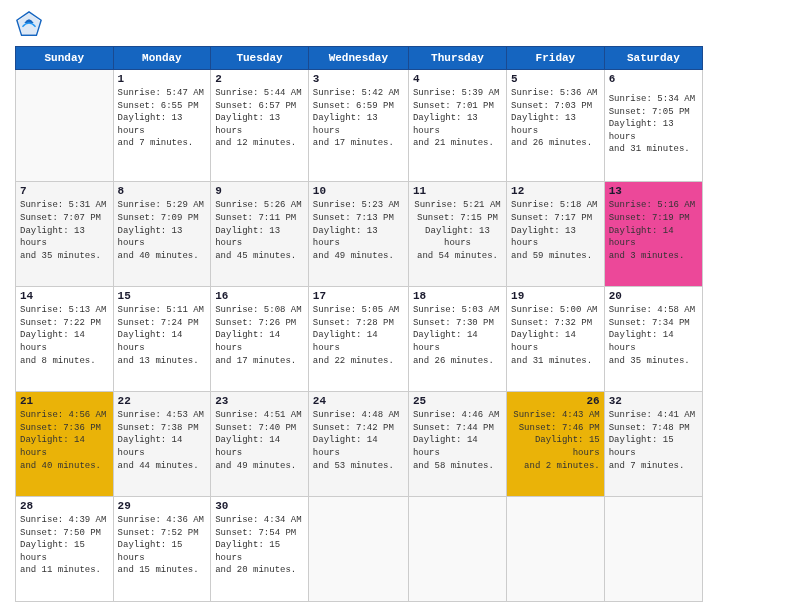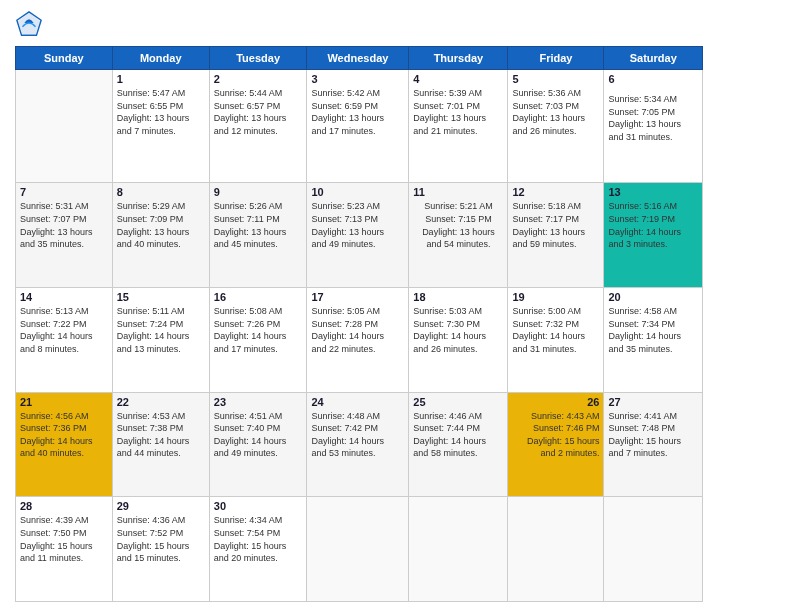--- a/index.html
+++ b/index.html
@@ -9,20 +9,21 @@
       width: 792px;
       height: 612px;
       overflow: hidden;
     }
     .page {
       width: 718px;
       height: 612px;
       padding: 10px 15px;
       display: flex;
       flex-direction: column;
+      font-family: Liberation Mono, monospace;
     }
     .header {
       display: flex;
       justify-content: space-between;
       align-items: flex-start;
       margin-bottom: 8px;
     }
     .logo {
       display: flex;
       align-items: center;
@@ -218,21 +219,21 @@
 Daylight: 13 hours
 and 54 minutes.</div>
           </td>
           <td style="background: rgb(245, 245, 245);">
             <span class="day-num">12</span>
             <div class="day-info" style="white-space: pre-line;">Sunrise: 5:18 AM
 Sunset: 7:17 PM
 Daylight: 13 hours
 and 59 minutes.</div>
           </td>
-          <td style="background: #14b8a6;">
+          <td style="background: #ec4899;">
             <span class="day-num">13</span>
             <div class="day-info" style="white-space: pre-line;">Sunrise: 5:16 AM
 Sunset: 7:19 PM
 Daylight: 14 hours
 and 3 minutes.</div>
           </td>
         </tr>
         <tr>
           <td style="background: rgb(255, 255, 255);">
             <span class="day-num">14</span>
@@ -321,21 +322,21 @@
 and 58 minutes.</div>
           </td>
           <td style="background: #eab308; text-align: right;">
             <span class="day-num">26</span>
             <div class="day-info" style="white-space: pre-line;">Sunrise: 4:43 AM
 Sunset: 7:46 PM
 Daylight: 15 hours
 and 2 minutes.</div>
           </td>
           <td style="background: rgb(245, 245, 245);">
-            <span class="day-num">27</span>
+            <span class="day-num">32</span>
             <div class="day-info" style="white-space: pre-line;">Sunrise: 4:41 AM
 Sunset: 7:48 PM
 Daylight: 15 hours
 and 7 minutes.</div>
           </td>
         </tr>
         <tr>
           <td style="background: rgb(255, 255, 255);">
             <span class="day-num">28</span>
             <div class="day-info" style="white-space: pre-line;">Sunrise: 4:39 AM

